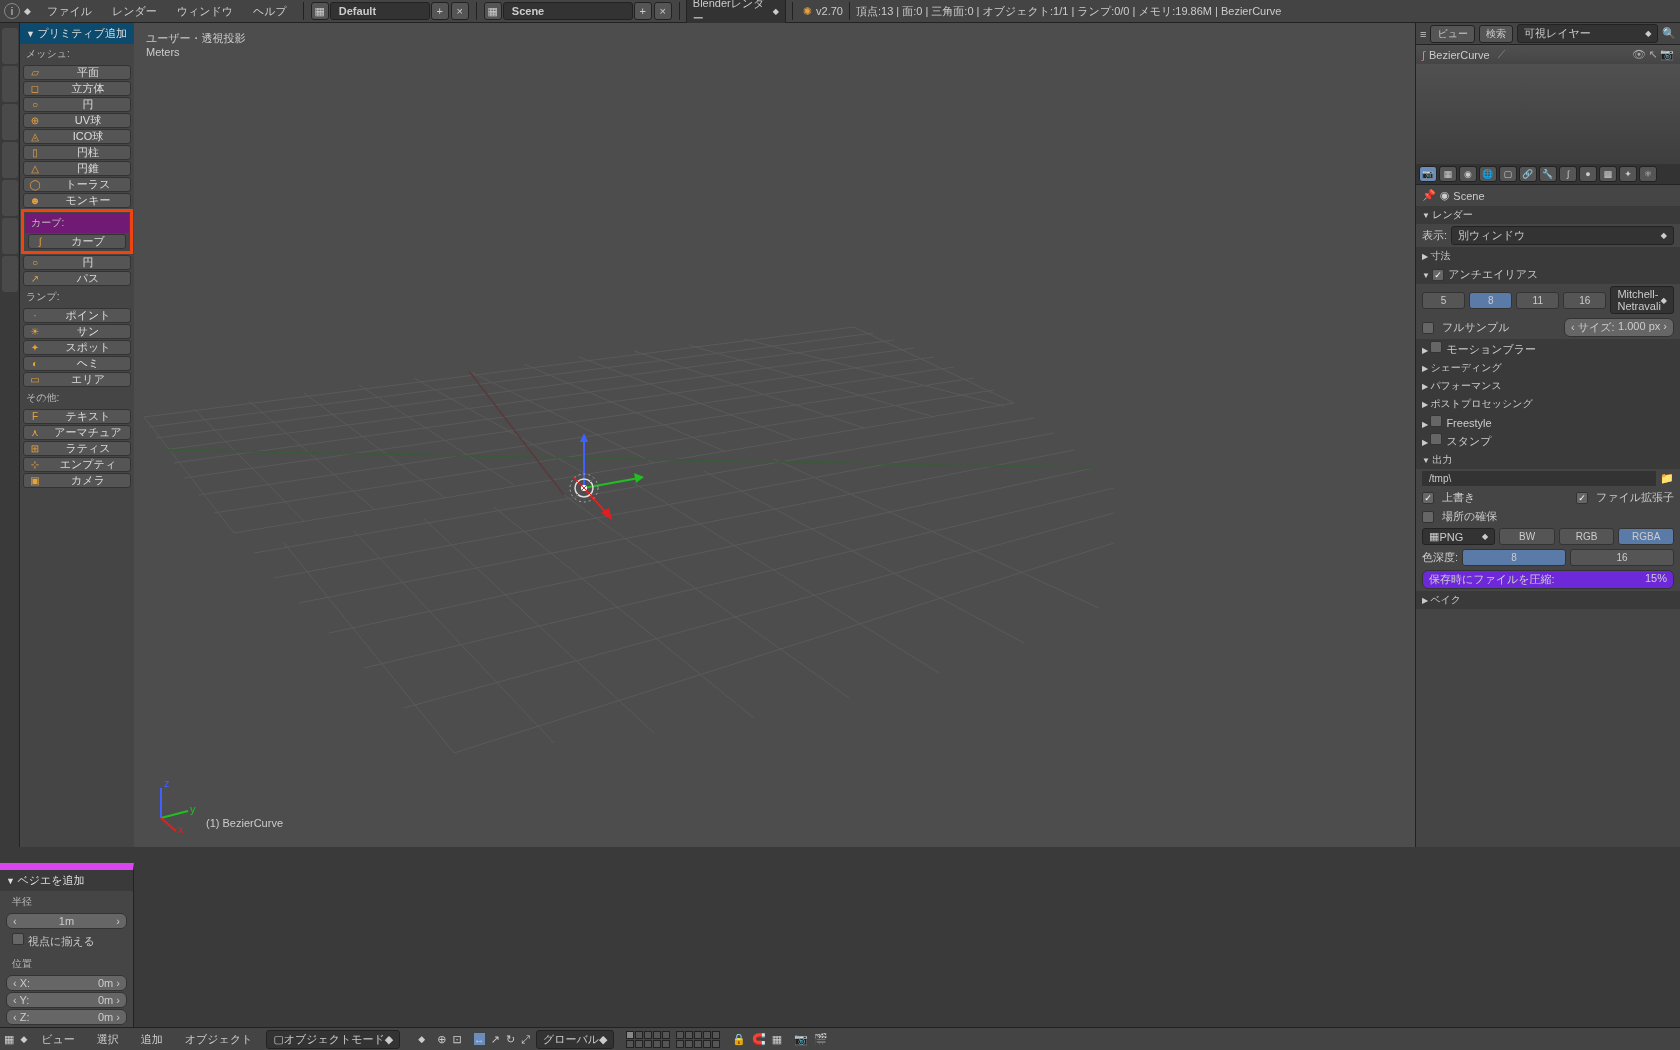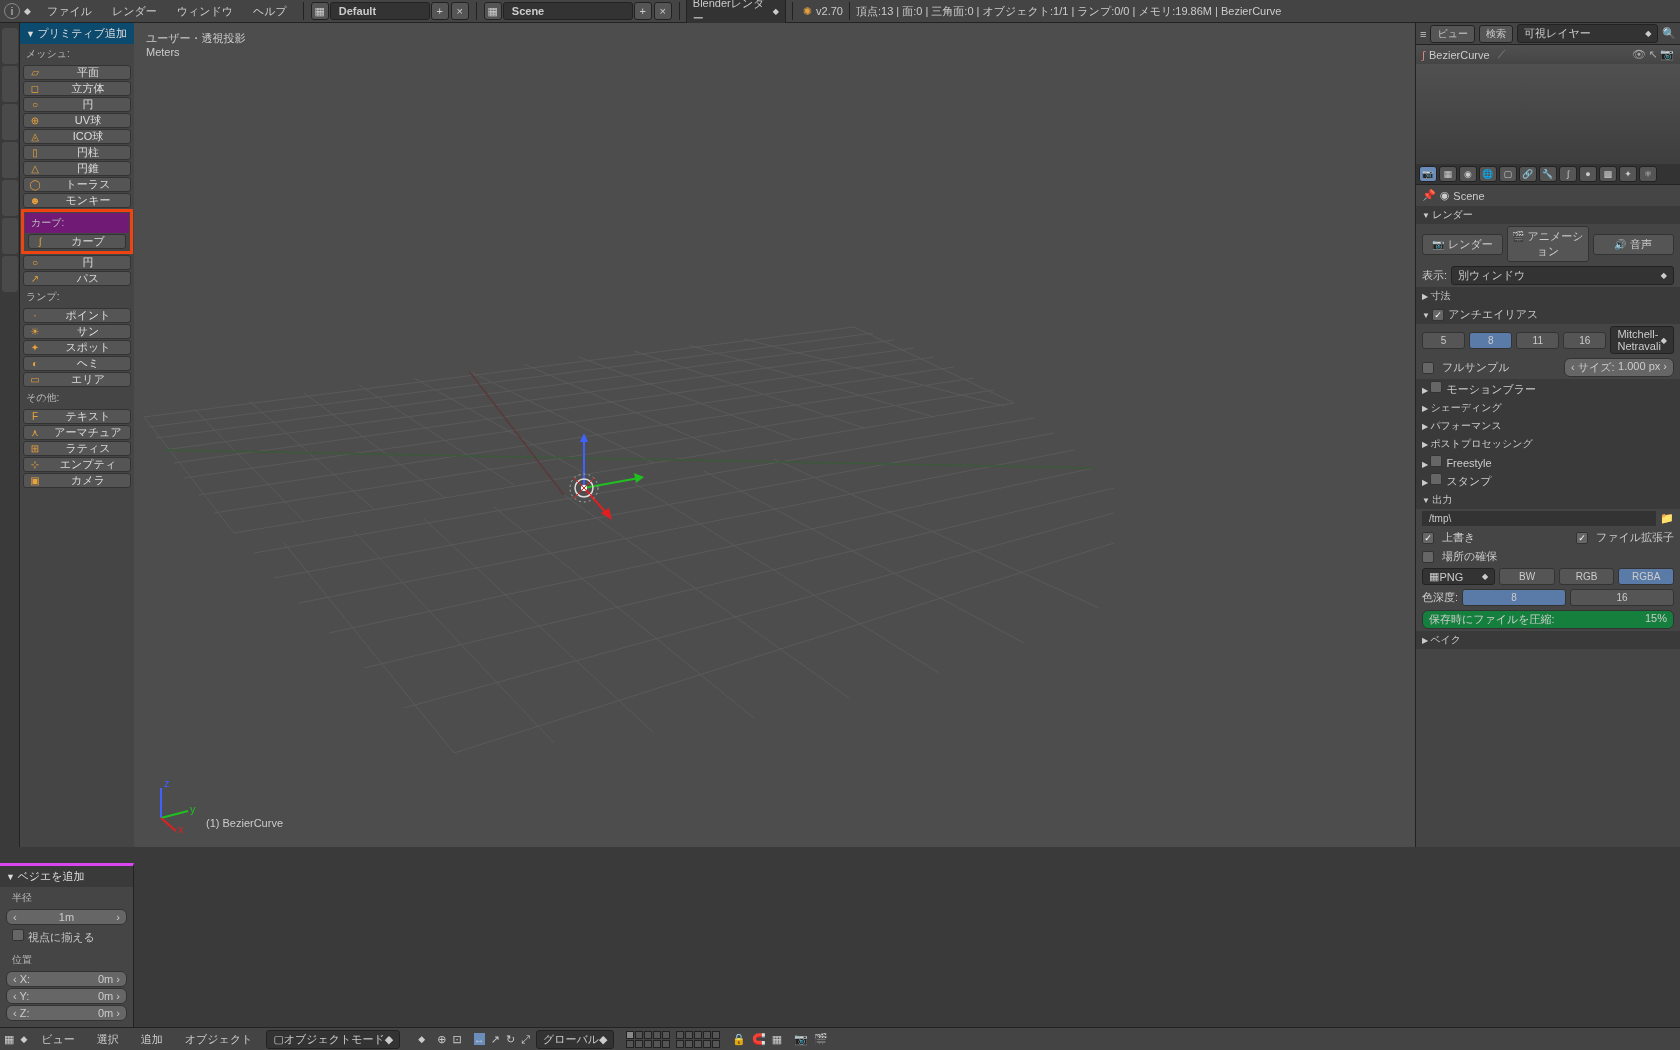--- a/index.html
+++ b/index.html
@@ -38,24 +38,24 @@
 .props-tab { width: 18px; height: 16px; background: #555; border: 1px solid #222; border-radius: 3px; margin: 0 1px; cursor: pointer; text-align: center; line-height: 14px; font-size: 9px; }
 .props-tab.active { background: #6a8dbb; }
 .breadcrumb { padding: 4px 6px; display: flex; align-items: center; gap: 4px; }
 .prop-panel-hdr { background: #3a3a3a; padding: 2px 6px; font-size: 10px; cursor: pointer; }
 .prop-panel-hdr::before { content: "▼ "; font-size: 8px; }
 .prop-panel-hdr.collapsed::before { content: "▶ "; }
 .prop-row { display: flex; align-items: center; padding: 2px 6px; gap: 4px; }
 .prop-btn { flex: 1; background: #555; border: 1px solid #333; border-radius: 3px; padding: 2px 4px; text-align: center; cursor: pointer; font-size: 10px; }
 .prop-btn.active { background: #5a7aa8; }
 .num-field { background: #666; border: 1px solid #333; border-radius: 6px; padding: 1px 6px; display: flex; justify-content: space-between; font-size: 10px; }
-.num-field.blue { background: #15803d; }
+.num-field.blue { background: #6d28d9; }
 .check { display: inline-block; width: 12px; height: 12px; border: 1px solid #333; background: #666; border-radius: 2px; margin-right: 4px; text-align: center; line-height: 10px; font-size: 9px; color: #fff; }
 .check.on::after { content: "✓"; }
-.bottom-panel { position: absolute; left: 0; bottom: 23px; width: 134px; height: 164px; background: #454545; border-top: 3px solid #d946ef; border-right: 1px solid #222; }
+.bottom-panel { position: absolute; left: 0; bottom: 23px; width: 134px; height: 164px; background: #454545; border-top: 7px solid #d946ef; border-right: 1px solid #222; }
 .bottom-panel .panel-header { background: #3a3a3a; }
 .bottom-panel .label-row { padding: 4px 12px; font-size: 10px; color: #bbb; }
 .statusbar { position: absolute; bottom: 0; left: 0; right: 0; height: 23px; background: #444; display: flex; align-items: center; border-top: 1px solid #222; padding: 0 4px; gap: 6px; }
 .statusbar .menu-item { padding: 0 8px; cursor: pointer; }
 .layer-grid { display: flex; gap: 1px; }
 .layer-grid .col { display: flex; flex-direction: column; gap: 1px; }
 .layer-cell { width: 8px; height: 8px; background: #555; border: 1px solid #222; }
 .layer-cell.active { background: #888; }
 .dropdown { background: #333; border: 1px solid #222; border-radius: 3px; padding: 1px 6px; cursor: pointer; display: flex; align-items: center; }
 .gizmo { position: absolute; top: 405px; left: 420px; }
@@ -323,25 +323,20 @@
     </div>
 
     <div class="props">
       <div class="breadcrumb">
         <span>📌</span>
         <span>◉</span>
         <span>Scene</span>
       </div>
       <div class="prop-panel-hdr">レンダー</div>
       <div class="prop-row">
-        <div class="prop-btn">📷 <span>レンダー</span></div>
-        <div class="prop-btn">🎬 <span>アニメーション</span></div>
-        <div class="prop-btn">🔊 <span>音声</span></div>
-      </div>
-      <div class="prop-row">
         <span>表示:</span>
         <span class="dropdown" style="flex:1;">
             <span>別ウィンドウ</span>
             <span style="margin-left:auto;font-size:8px;">◆</span>
           </span>
       </div>
       <div class="prop-panel-hdr collapsed">寸法</div>
       <div class="prop-panel-hdr"><span class="check on"></span><span>アンチエイリアス</span></div>
       <div class="prop-row">
         <div class="prop-btn">5</div>

